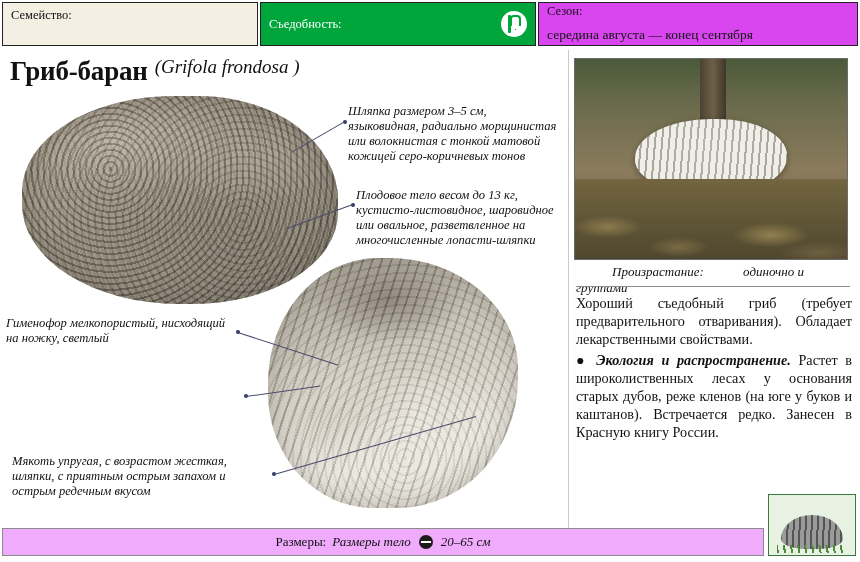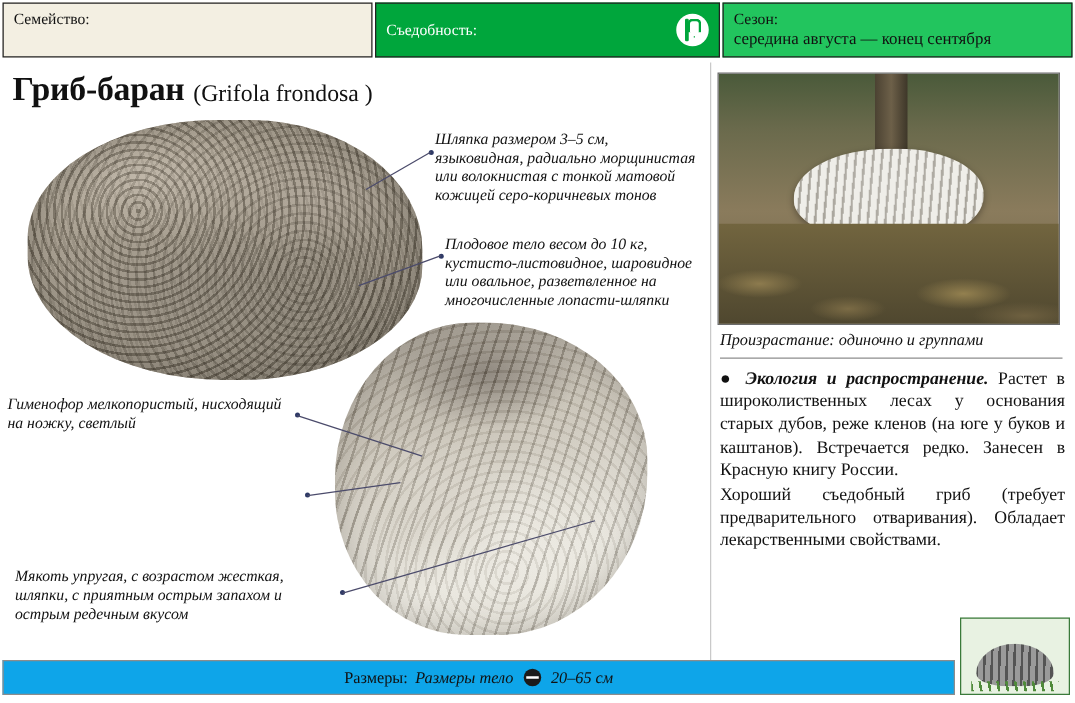--- a/index.html
+++ b/index.html
@@ -33,21 +33,21 @@
     align-items: stretch;
   }
   .top-cell {
     box-sizing: border-box;
     border: 1px solid #222;
     display: flex;
     align-items: center;
     padding: 2px 8px;
   }
   .top-family {
-    width: 296px;
+    width: 256px;
     background: #f3efe2;
     align-items: flex-start;
     padding-top: 4px;
   }
   .top-family .lbl {
     font-size: 12.5px;
     margin-right: 8px;
     white-space: nowrap;
     padding-top: 1px;
   }
@@ -94,50 +94,51 @@
     width: 7px;
     height: 9px;
     border: 2px solid #00a63c;
     border-bottom: none;
     border-radius: 4px 4px 0 0;
     box-shadow: 0 9px 0 -5px #00a63c, 2px 12px 0 -5.5px #00a63c;
   }
   .top-season {
     flex: 1;
     margin-left: 2px;
-    background: #22c55e;
+    background: #d946ef;
     flex-direction: column;
     align-items: flex-start;
-    justify-content: center;
+    justify-content: space-between;
     padding-top: 2px;
   }
   .top-season .lbl {
     font-size: 12.5px;
     line-height: 1.1;
   }
   .top-season .val {
     font-size: 13.5px;
     line-height: 1.15;
   }
 
   
   .title-block {
     position: absolute;
     left: 10px;
     top: 56px;
     display: flex;
-    align-items: flex-end;
+    align-items: flex-start;
   }
   .title-main {
     font-size: 27px;
     font-weight: bold;
     letter-spacing: -0.2px;
   }
   .title-latin {
     font-size: 19px;
+    font-style: italic;
     margin-left: 7px;
   }
 
   
   .photo-left {
     position: absolute;
     left: 22px;
     top: 96px;
     width: 316px;
     height: 208px;
@@ -241,21 +242,21 @@
       linear-gradient(180deg, #72653f, #4f472f);
   }
 
   .caption-growth {
     position: absolute;
     left: 576px;
     top: 264px;
     width: 276px;
     font-size: 13px;
   }
-  .caption-growth .it { font-style: italic; }
+  .caption-growth .it { font-style: italic; margin-left: 36px; }
 
   .rule-right {
     position: absolute;
     left: 576px;
     top: 286px;
     width: 274px;
     border-top: 1px solid #8d8d8d;
   }
 
   
@@ -305,21 +306,21 @@
     background: #2f3a66;
   }
 
   
   .bottombar {
     position: absolute;
     left: 2px;
     bottom: 6px;
     width: 760px;
     height: 26px;
-    background: #0ea5e9;
+    background: #f0abfc;
     border: 1px solid #8c8c8c;
     display: flex;
     align-items: center;
     justify-content: center;
     gap: 6px;
     font-size: 13px;
   }
   .bottombar .lbl { font-style: normal; }
   .bottombar .val { font-style: italic; }
   .size-icon {
@@ -424,30 +425,30 @@
     <div class="leaves"></div>
   </div>
 
   <div class="caption-growth">
     <span class="it">Произрастание:</span>
     <span class="it">одиночно и группами</span>
   </div>
   <div class="rule-right"></div>
 
   <div class="right-text">
+    <p>Хороший съедобный гриб (требует предварительного отваривания). Обладает лекарственными свой­ствами.</p>
     <p>
       <span class="bullet">●</span>
       <span class="eco-head">Экология и распространение.</span>
       <span>Растет в широколиственных лесах у основания старых дубов, реже кленов (на юге у буков и каштанов). Встречается редко. Занесен в Крас­ную книгу России.</span>
     </p>
-    <p>Хороший съедобный гриб (требует предварительного отваривания). Обладает лекарственными свой­ствами.</p>
   </div>
 
   <div class="callout c1">Шляпка размером 3–5 см, языковидная, радиально мор­щинистая или волокнистая с тонкой матовой кожицей серо-коричневых тонов</div>
-  <div class="callout c2">Плодовое тело весом до 10 кг, кустисто-листовидное, шаровидное или овальное, разветвленное на многочис­ленные лопасти-шляпки</div>
+  <div class="callout c2">Плодовое тело весом до 13 кг, кустисто-листовидное, шаровидное или овальное, разветвленное на многочис­ленные лопасти-шляпки</div>
   <div class="callout c3">Гименофор мелкопористый, нисходящий на ножку, светлый</div>
   <div class="callout c5">Мякоть упругая, с возрастом жест­кая, шляпки, с приятным острым запахом и острым редечным вкусом</div>
 
   <div class="dot" style="left:343px; top:120px;"></div>
   <div class="leader" style="left:345px; top:122px; width:60px; transform: rotate(150deg);"></div>
 
   <div class="dot" style="left:351px; top:203px;"></div>
   <div class="leader" style="left:353px; top:205px; width:70px; transform: rotate(160deg);"></div>
 
   <div class="dot" style="left:236px; top:330px;"></div>

